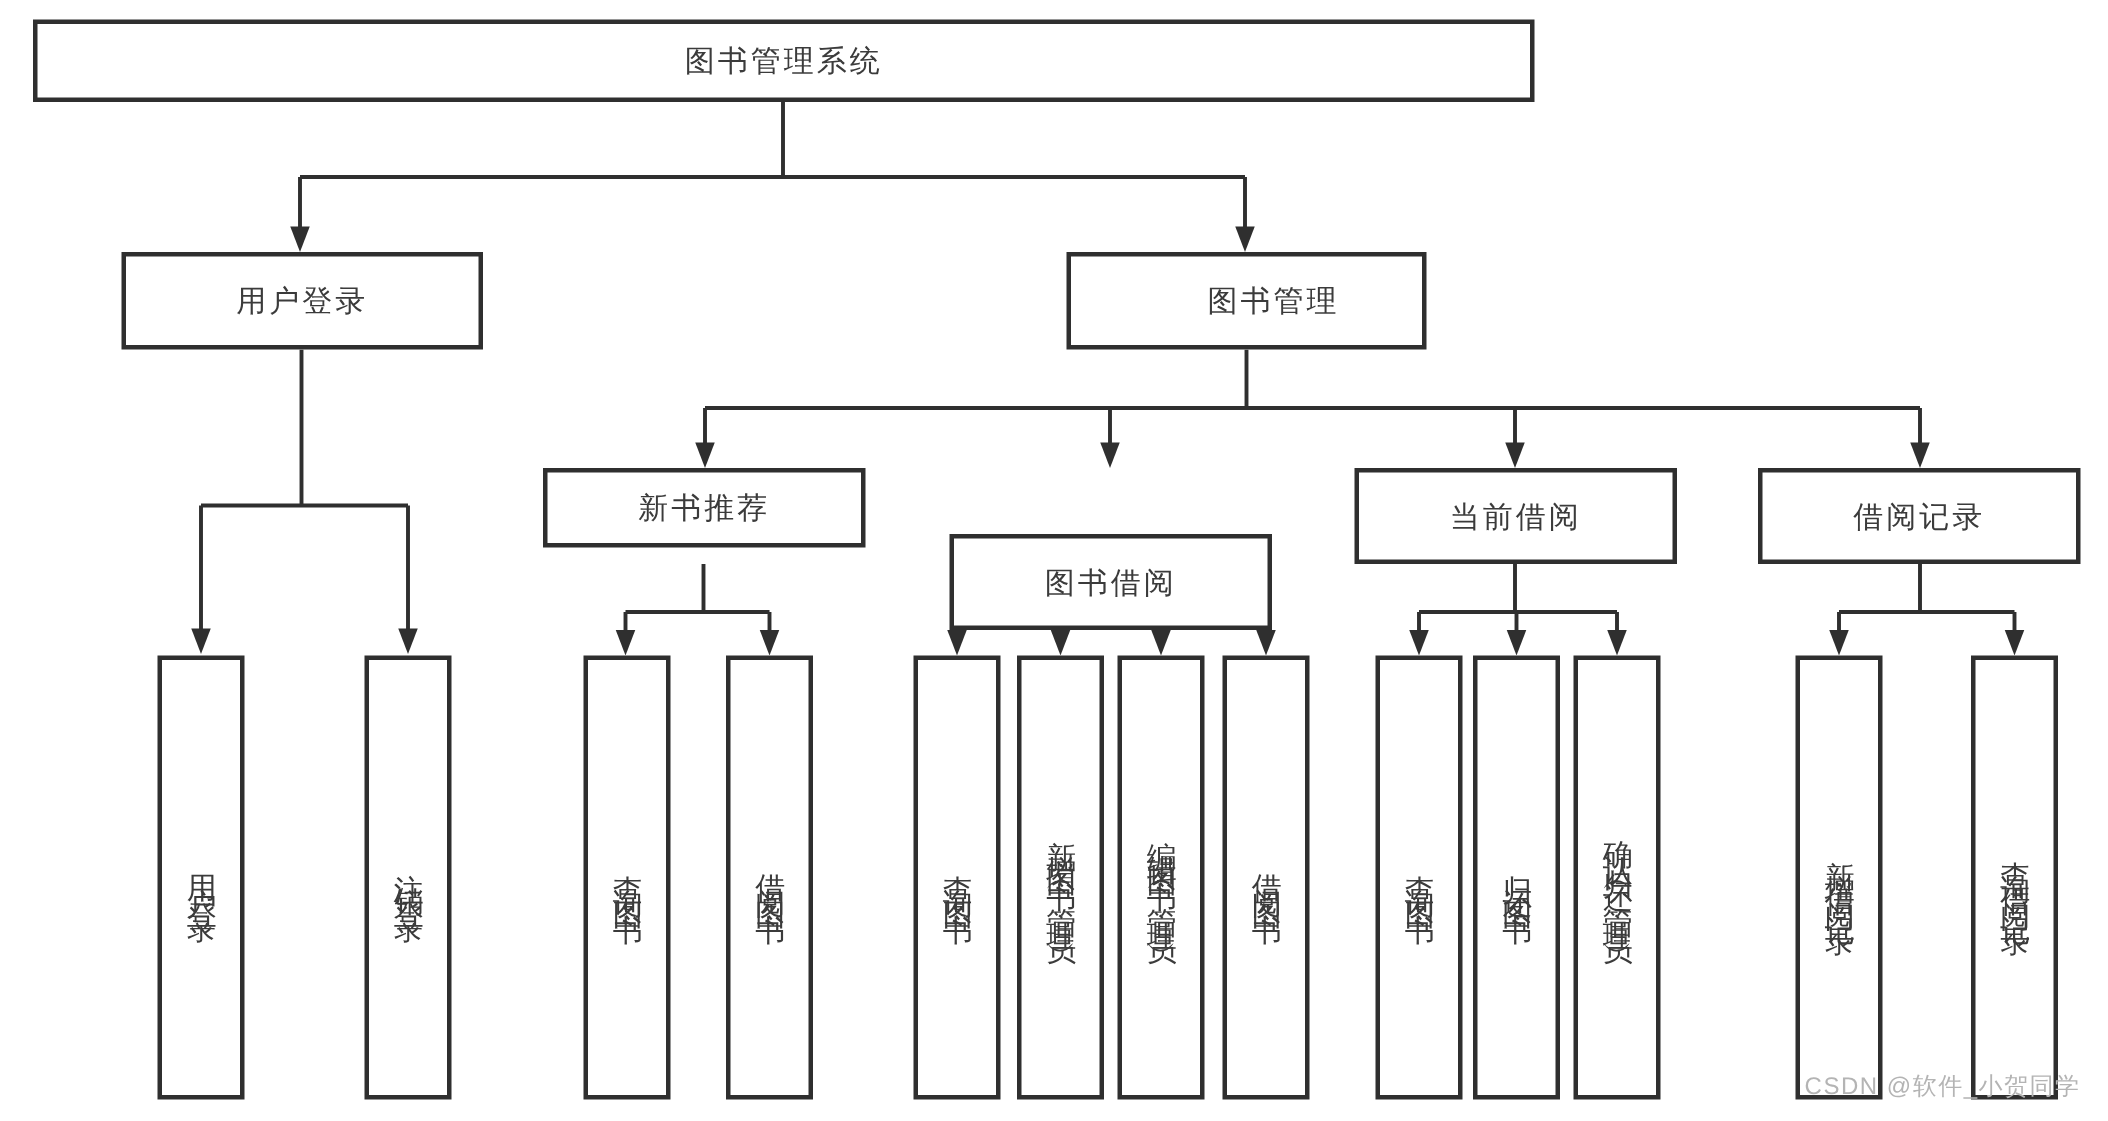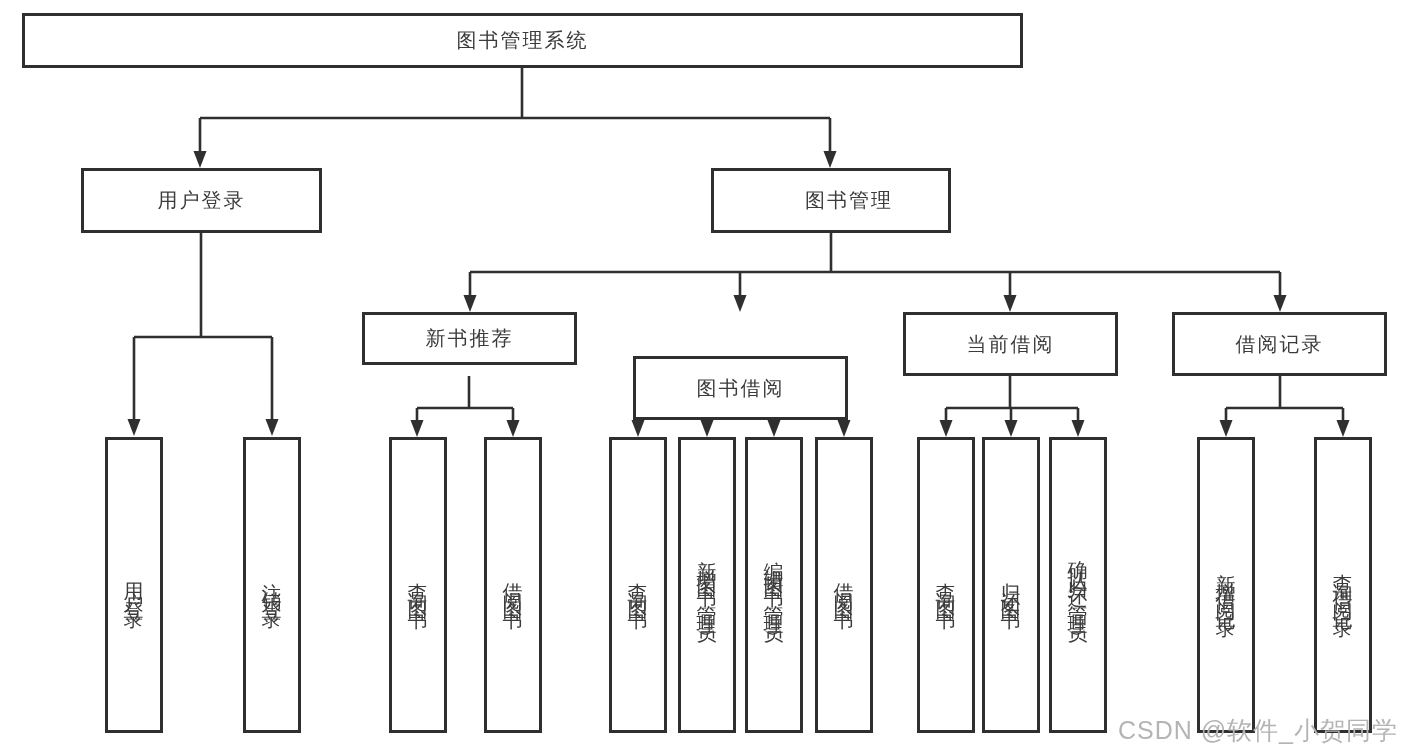--- a/index.html
+++ b/index.html
@@ -46,22 +46,22 @@
   .node-v {
     writing-mode: vertical-rl;
     text-orientation: mixed;
     letter-spacing: 9px;
     line-height: 1;
     white-space: normal;
   }
   .watermark {
     position: absolute;
     top: 714px;
-    right: 7px;
-    font-size: 25px;
+    right: 18px;
+    font-size: 16px;
     color: var(--watermark, #b4b4b4);
     letter-spacing: 1px;
   }
 </style>
 </head>
 <body>
 
 <div class="stage">
 
   <svg class="connector" width="1405" height="747" viewBox="0 0 1405 747">

